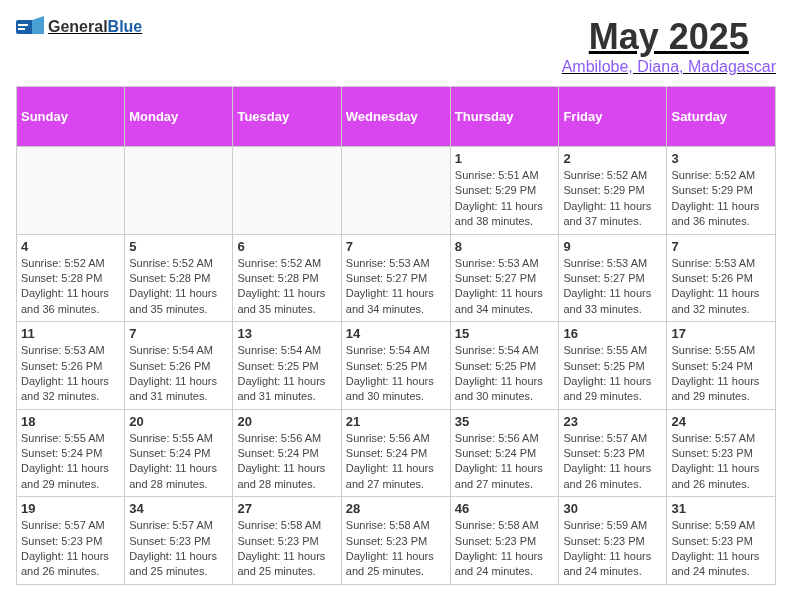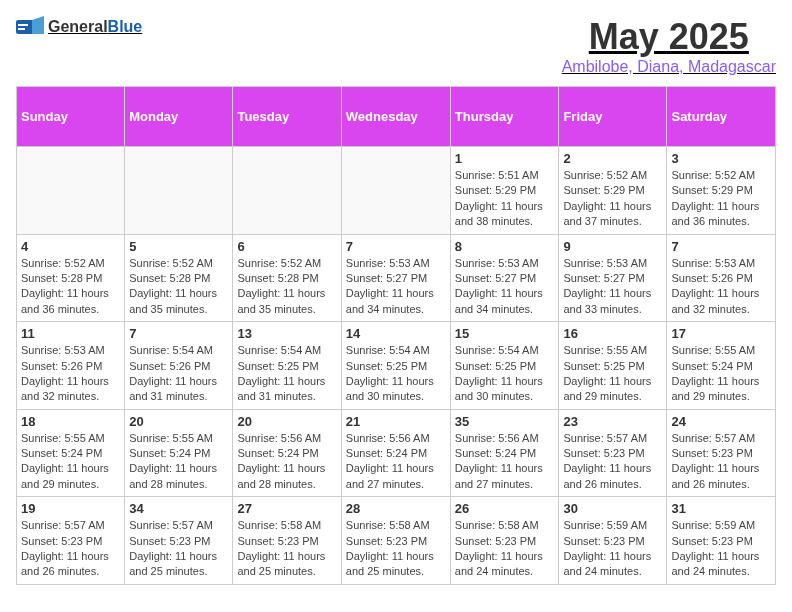--- a/index.html
+++ b/index.html
@@ -304,21 +304,21 @@
 and 25 minutes.</div>
         </td>
         <td>
           <div class="day-num">28</div>
           <div class="day-info">Sunrise: 5:58 AM
 Sunset: 5:23 PM
 Daylight: 11 hours
 and 25 minutes.</div>
         </td>
         <td>
-          <div class="day-num">26</div>
+          <div class="day-num">46</div>
           <div class="day-info">Sunrise: 5:58 AM
 Sunset: 5:23 PM
 Daylight: 11 hours
 and 24 minutes.</div>
         </td>
         <td>
           <div class="day-num">30</div>
           <div class="day-info">Sunrise: 5:59 AM
 Sunset: 5:23 PM
 Daylight: 11 hours

